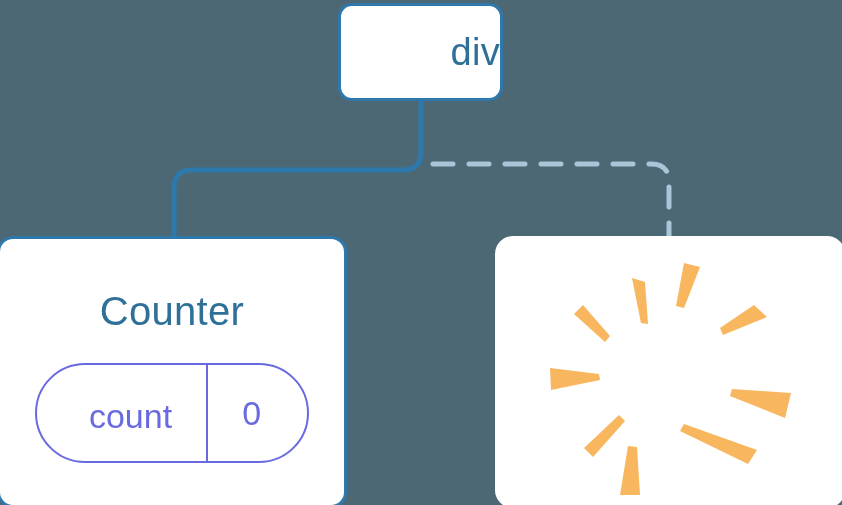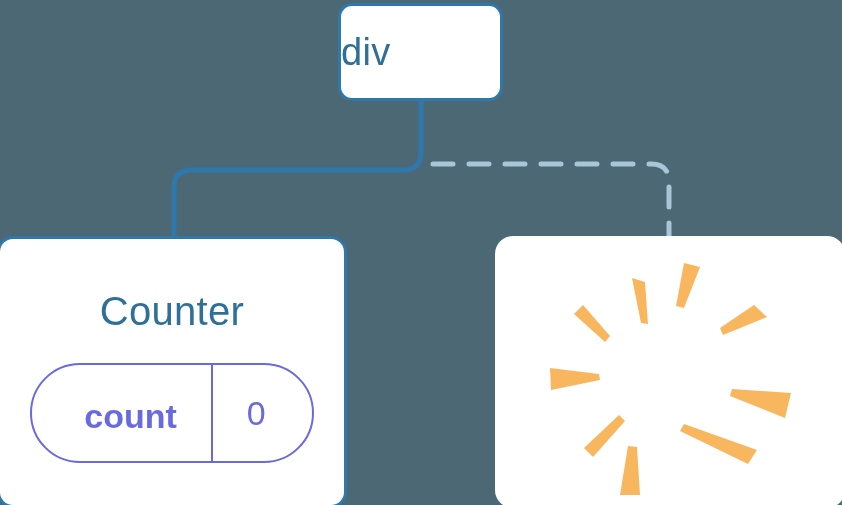--- a/index.html
+++ b/index.html
@@ -39,21 +39,21 @@
   }
 
   #node-div {
     left: 338px;
     top: 3px;
     width: 165px;
     height: 98px;
     border-radius: 14px;
     display: flex;
     align-items: center;
-    justify-content: flex-start;
+    justify-content: flex-end;
   }
   #node-counter {
     left: -3px;
     top: 236px;
     width: 350px;
     height: 272px;
     border-radius: 16px;
     display: flex;
     flex-direction: column;
     align-items: center;
@@ -98,21 +98,20 @@
     display: flex;
     align-items: center;
     justify-content: center;
     color: #6A6AE0;
     font-size: 34px;
     font-weight: 400;
     line-height: 1;
   }
   .state-key {
     padding: 6px 34px 0 52px;
-    font-weight: bold;
   }
   .state-val {
     border-left: 2px solid #6A6AE0;
     padding: 0 46px 0 34px;
   }
 
   
   #sparkle-svg {
     position: absolute;
     left: 0;

